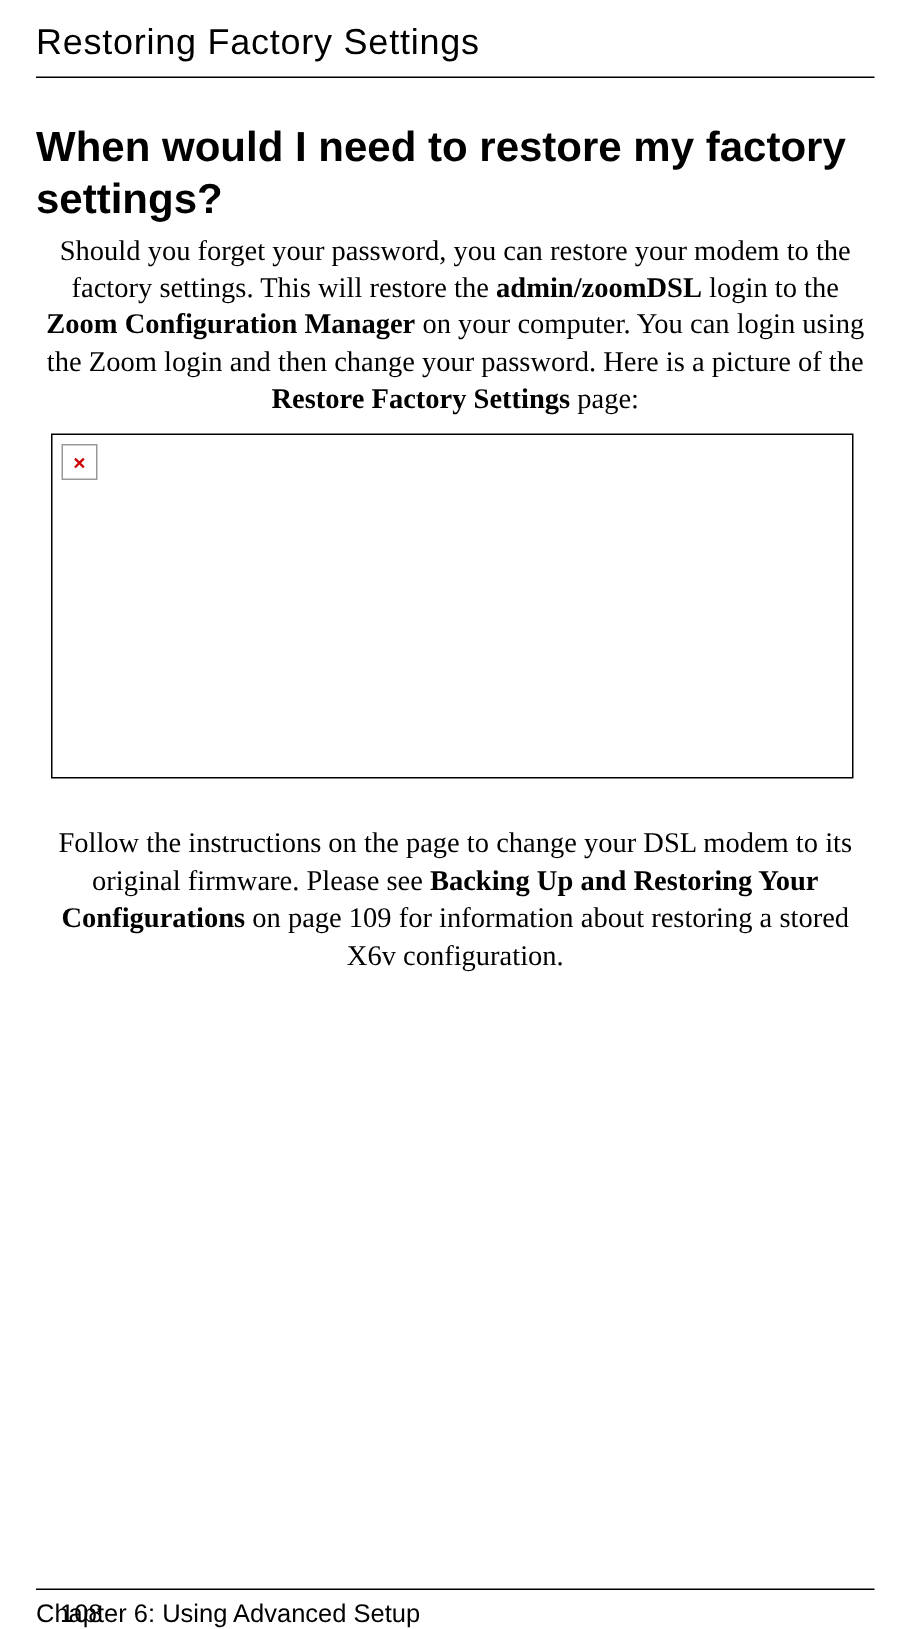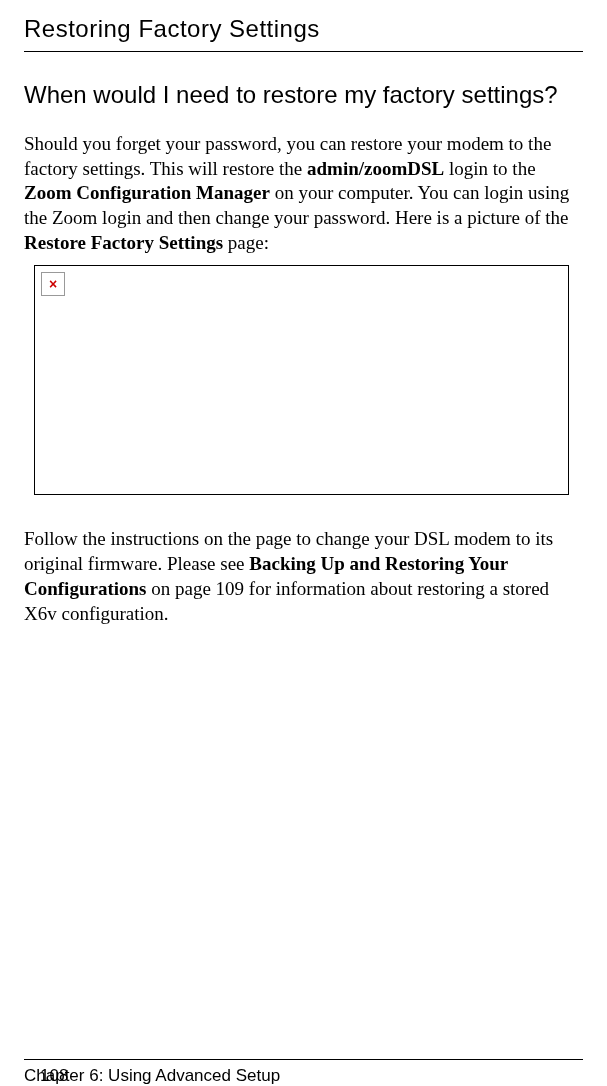--- a/index.html
+++ b/index.html
@@ -20,29 +20,30 @@
       font-family: 'Lucida Sans', 'Lucida Sans Unicode', Verdana, Arial, sans-serif;
       font-size: 24px;
       font-weight: 400;
       letter-spacing: 0.5px;
       padding-bottom: 8px;
       border-bottom: 1px solid #000;
       margin-bottom: 28px;
     }
     .subheading {
       font-family: Arial, Helvetica, sans-serif;
-      font-size: 24px;
-      font-weight: normal;
+      font-size: 28px;
+      font-weight: bold;
       line-height: 1.25;
-      margin-bottom: 22px;
+      margin-bottom: 6px;
     }
     .body-text {
       font-size: 19px;
       line-height: 1.3;
       margin-bottom: 4px;
+      text-align: center;
     }
     .bold {
       font-weight: bold;
     }
     .image-box {
       width: 535px;
       height: 230px;
       border: 1px solid #000;
       margin: 10px 0 32px 10px;
       padding: 6px;

